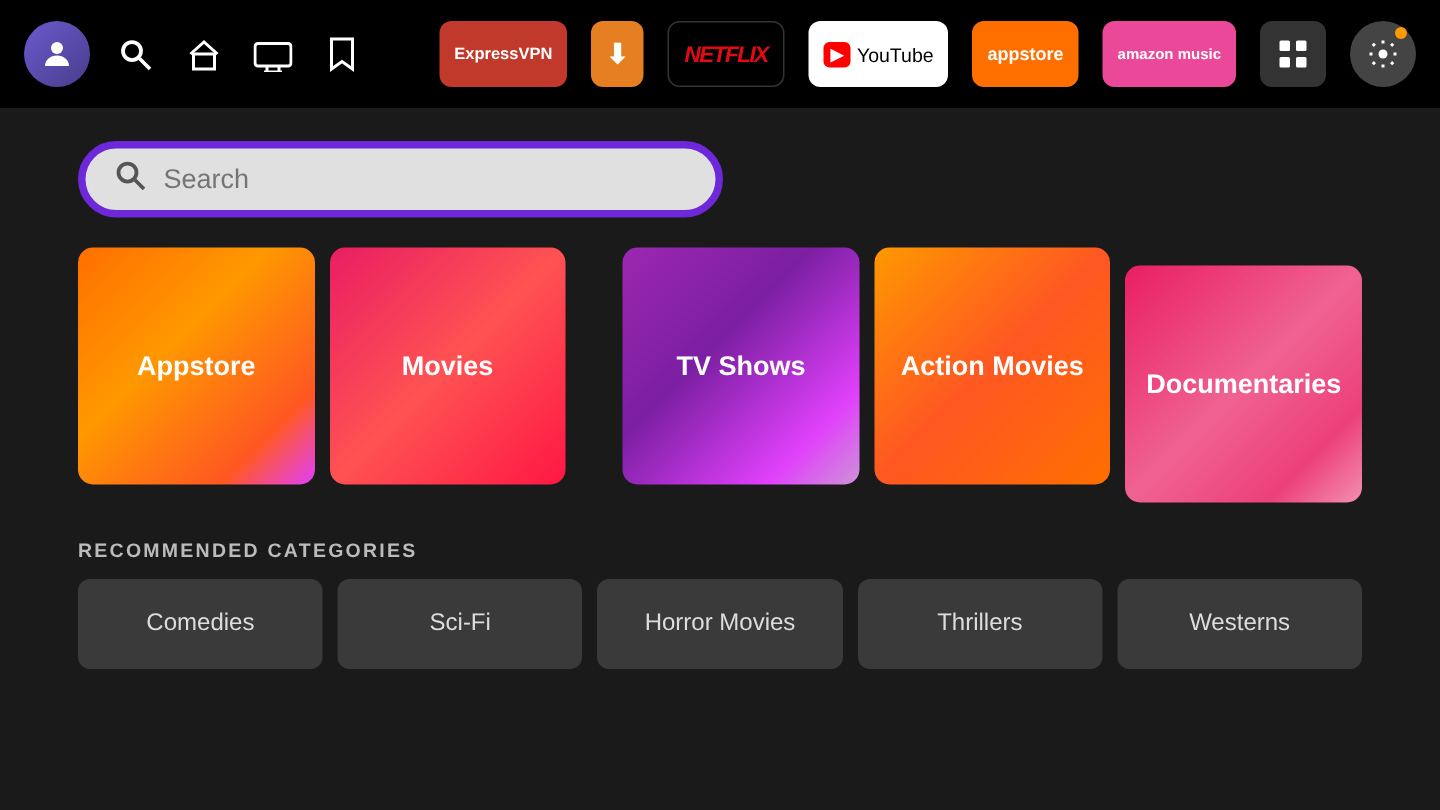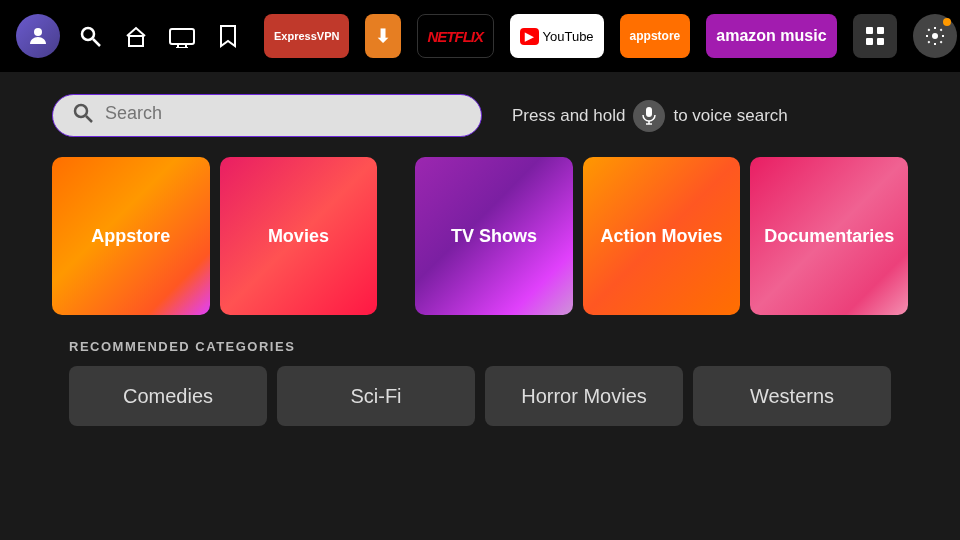--- a/index.html
+++ b/index.html
@@ -69,21 +69,21 @@
       font-size: 13px;
       cursor: pointer;
       white-space: nowrap;
     }
 
     .app-expressvpn { background: #c0392b; color: #fff; font-size: 11px; }
     .app-downloader { background: #e67e22; color: #fff; font-size: 11px; }
     .app-netflix { background: #000; color: #e50914; font-size: 15px; border: 1px solid #333; }
     .app-youtube { background: #fff; color: #ff0000; font-size: 13px; }
     .app-appstore { background: #ff6f00; color: #fff; font-size: 12px; }
-    .app-amazonmusic { background: #a21caf; color: #fff; font-size: 16px; }
+    .app-amazonmusic { background: #ec4899; color: #fff; font-size: 10px; }
     .app-grid { background: #333; color: #fff; font-size: 18px; width: 44px; padding: 0; }
     .app-settings { background: #444; color: #fff; font-size: 18px; width: 44px; padding: 0; border-radius: 50%; position: relative; }
 
     .settings-dot {
       position: absolute;
       top: 4px;
       right: 6px;
       width: 8px;
       height: 8px;
       background: #ff9900;
@@ -94,25 +94,25 @@
     .search-section {
       display: flex;
       align-items: center;
       padding: 22px 52px 20px 52px;
       gap: 30px;
     }
 
     .search-bar-wrapper {
       flex: 0 0 auto;
       width: 430px;
-      border: 1px solid #6d28d9;
+      border: 5px solid #6d28d9;
       border-radius: 30px;
       background: #e0e0e0;
       display: flex;
-      align-items: flex-start;
+      align-items: center;
       padding: 8px 20px;
       gap: 12px;
     }
 
     .search-bar-wrapper .search-icon-inner {
       color: #555;
       font-size: 18px;
     }
 
     .search-bar-wrapper input {
@@ -185,25 +185,26 @@
       background: linear-gradient(135deg, #9c27b0 0%, #7b1fa2 40%, #e040fb 80%, #ce93d8 100%);
       margin-left: 28px;
     }
 
     .card-action {
       background: linear-gradient(135deg, #ff9800 0%, #ff5722 50%, #ff6f00 100%);
     }
 
     .card-documentaries {
       background: linear-gradient(135deg, #e91e63 0%, #f06292 50%, #ec407a 80%, #f48fb1 100%);
+      margin-top: 12px;
     }
 
     
     .recommended-section {
-      padding: 0 69px;
+      padding: 0 52px;
     }
 
     .recommended-title {
       font-size: 13px;
       font-weight: bold;
       letter-spacing: 1.5px;
       color: #bbb;
       margin-bottom: 12px;
       text-transform: uppercase;
     }
@@ -214,21 +215,21 @@
     }
 
     .rec-card {
       flex: 1;
       height: 60px;
       background: #3a3a3a;
       border-radius: 8px;
       display: flex;
       align-items: center;
       justify-content: center;
-      font-size: 20px;
+      font-size: 16px;
       color: #ddd;
       cursor: pointer;
     }
 
     
     .netflix-text {
       color: #e50914;
       font-weight: 700;
       font-style: italic;
       letter-spacing: -1px;
@@ -321,32 +322,20 @@
 <div class="search-section">
   <div class="search-bar-wrapper">
     <span class="search-icon-inner">
       <svg width="20" height="20" viewBox="0 0 20 20" fill="none" stroke="#555" stroke-width="2.5">
         <circle cx="8" cy="8" r="6"></circle>
         <line x1="13" y1="13" x2="19" y2="19"></line>
       </svg>
     </span>
     <input type="text" placeholder="Search" style="">
   </div>
-  <div class="voice-hint">
-    <span>Press and hold</span>
-    <div class="mic-icon">
-      <svg width="14" height="18" viewBox="0 0 14 18" fill="white">
-        <rect x="4" y="0" width="6" height="10" rx="3"></rect>
-        <path d="M1 8a6 6 0 0012 0" fill="none" stroke="white" stroke-width="1.5"></path>
-        <line x1="7" y1="14" x2="7" y2="17" stroke="white" stroke-width="1.5"></line>
-        <line x1="4" y1="17" x2="10" y2="17" stroke="white" stroke-width="1.5"></line>
-      </svg>
-    </div>
-    <span>to voice search</span>
-  </div>
 </div>
 
 <div class="categories-grid">
   <div class="category-card card-appstore">
     <span>Appstore</span>
   </div>
   <div class="category-card card-movies">
     <span>Movies</span>
   </div>
   <div class="category-card card-tvshows">
@@ -366,16 +355,19 @@
     <div class="rec-card">
       <span>Comedies</span>
     </div>
     <div class="rec-card">
       <span>Sci-Fi</span>
     </div>
     <div class="rec-card">
       <span>Horror Movies</span>
     </div>
     <div class="rec-card">
+      <span>Thrillers</span>
+    </div>
+    <div class="rec-card">
       <span>Westerns</span>
     </div>
   </div>
 </div>
 
 </body></html>

